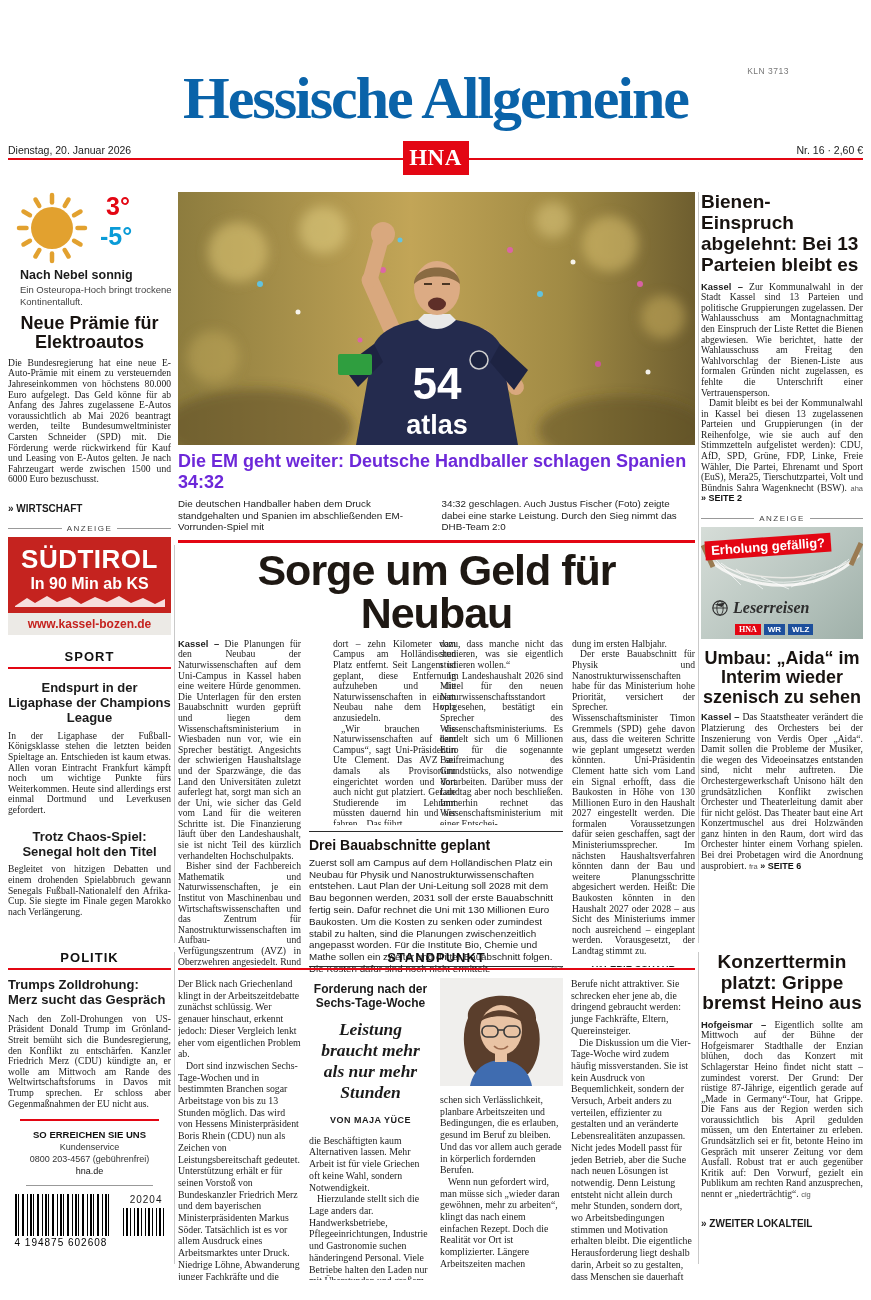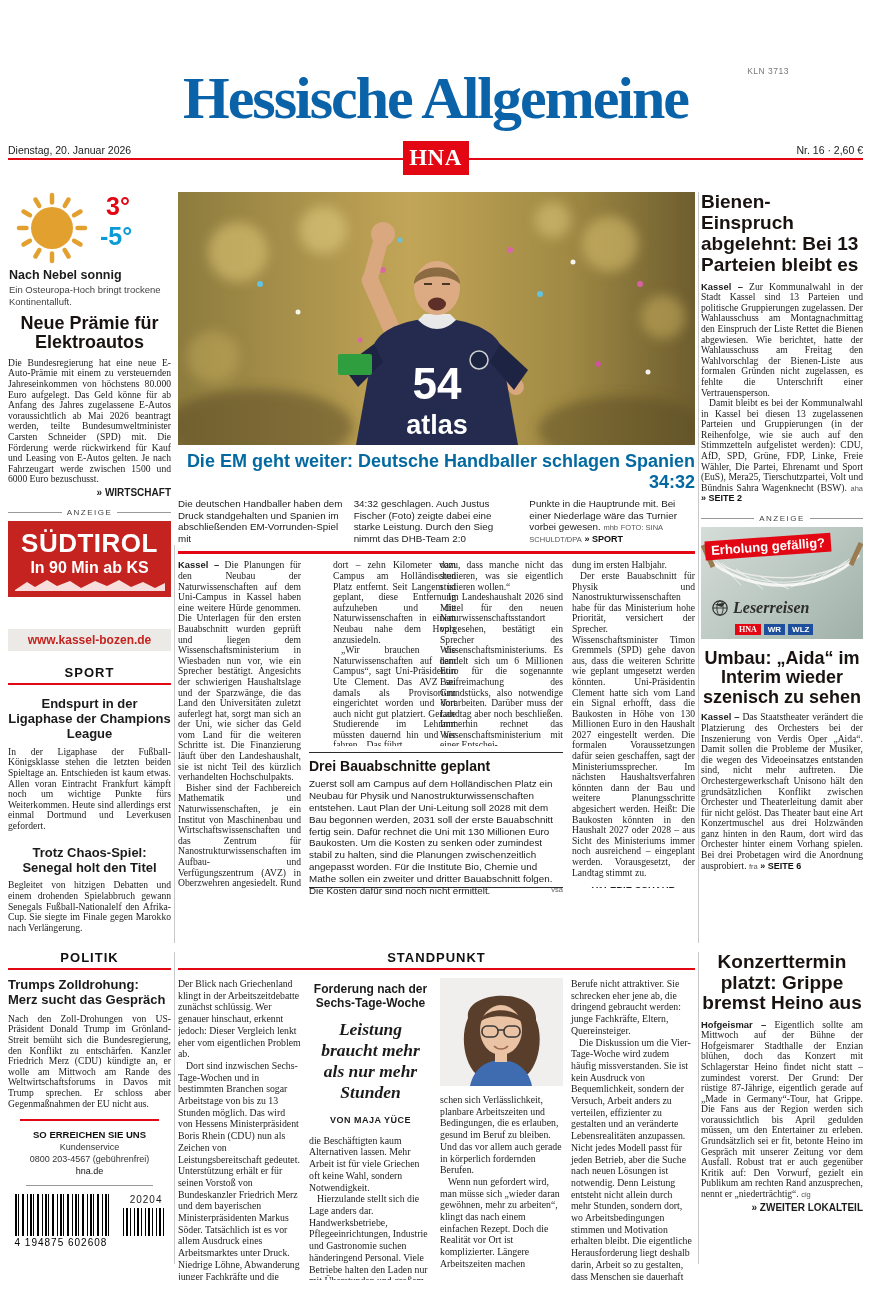--- a/index.html
+++ b/index.html
@@ -19,43 +19,43 @@
            font-weight:bold;font-size:23px;line-height:34px;letter-spacing:.5px;}
   .sec-head{font:bold 13px "Liberation Sans",sans-serif;text-align:center;letter-spacing:1px;
             color:#111;padding-bottom:3px;border-bottom:2px solid #e30613;margin-bottom:8px;}
   .art-title{font-family:"Liberation Sans",sans-serif;font-weight:bold;color:#181310;text-align:center;line-height:1.08;}
   .body-txt{font-size:9.6px;line-height:10.6px;text-align:justify;color:#1c1c1c;}
   .body-txt p{margin:0;}
   .body-txt p.ind{text-indent:8px;}
   .dl{font-family:"Liberation Sans",sans-serif;font-weight:bold;font-size:9.4px;}
   .sig{font:7.5px "Liberation Sans",sans-serif;color:#555;}
   .ref{font:bold 9px "Liberation Sans",sans-serif;color:#111;}
-  .ref-line{text-align:right;font:bold 10px "Liberation Sans",sans-serif;margin-top:2px;}
+  .ref-line{font:bold 10px "Liberation Sans",sans-serif;margin-top:18px;}
   .anz{display:flex;align-items:center;gap:5px;margin:10px 0 4px;}
   .anz .ln{flex:1;height:1px;background:#999;}
   .anz .tx{font:8px "Liberation Sans",sans-serif;letter-spacing:1.5px;color:#444;}
   .divider-v{position:absolute;width:1px;background:#c9c9c9;}
   
   .leftcol{position:absolute;top:192px;left:8px;width:163px;height:752px;overflow:hidden;}
   .weather{position:relative;height:108px;}
   .weather .temp-hi{position:absolute;left:98px;top:0;font:bold 25px "Liberation Sans",sans-serif;color:#e30613;}
   .weather .temp-lo{position:absolute;left:92px;top:30px;font:bold 25px "Liberation Sans",sans-serif;color:#0a9bd7;}
   .weather-title{font:bold 12.5px "Liberation Sans",sans-serif;margin-top:2px;}
   .weather-text{font:9.5px/11.5px "Liberation Sans",sans-serif;color:#444;margin-top:2px;}
   .premie-title{font-size:18px;margin:14px 0 5px;}
   .ad1-box{background:#c5231f;color:#fff;text-align:center;padding:7px 0 2px;}
   .ad1-l1{font:bold 26px "Liberation Sans",sans-serif;letter-spacing:.5px;}
   .ad1-l2{font:bold 16px "Liberation Sans",sans-serif;}
   .ad1-url{background:#eceae6;text-align:center;font:bold 12px "Liberation Sans",sans-serif;
-           color:#c5231f;padding:4px 0;margin-top:32px;}
+           color:#c5231f;padding:4px 0;}
   .sport-block-title{font:bold 13px "Liberation Sans",sans-serif;text-align:center;line-height:1.15;margin:12px 0 5px;}
   
   .centercol{position:absolute;top:192px;left:178px;width:517px;}
   .photo{width:517px;height:253px;display:block;}
-  .cap-head{font:bold 18px "Liberation Sans",sans-serif;text-align:right;color:#0369a1;margin:6px 0 5px;}
+  .cap-head{font:bold 18px "Liberation Sans",sans-serif;text-align:left;color:#6d28d9;margin:6px 0 5px;}
   .cap-row{display:flex;gap:10px;}
   .cap-col{flex:1;font:9.8px/11.6px "Liberation Sans",sans-serif;color:#222;}
   .red-rule-mid{height:3px;background:#e30613;margin:7px 0 6px;}
   .lead-headline{font:bold 43px "Liberation Sans",sans-serif;letter-spacing:-1px;text-align:center;color:#1e1813;line-height:1.0;margin:2px 0 4px;}
   .lead-subhead{font:bold 17px "Liberation Sans",sans-serif;text-align:center;color:#181310;margin-bottom:8px;}
   .article{position:relative;height:328px;}
   .acol{position:absolute;top:0;width:123px;overflow:hidden;}
   .acol1{left:0;height:328px;}
   .acol2{left:131px;height:186px;margin-left:24px;}
   .acol3{left:262px;height:186px;}
@@ -140,21 +140,21 @@
             <line x1="9.3" y1="15.5" x2="5" y2="13"></line>
           <line x1="15.5" y1="9.3" x2="13" y2="5"></line>
             <line x1="24" y1="7" x2="24" y2="2"></line>
           <line x1="32.5" y1="9.3" x2="35" y2="5"></line>
             <line x1="38.7" y1="15.5" x2="43" y2="13"></line>
         </g>
         <circle cx="24" cy="24" r="14" fill="#e2a12f"></circle>
       </svg>
       <span class="temp-hi">3°</span>
       <span class="temp-lo">-5°</span>
-      <div style="position:absolute;left:1px;top:74px;width:160px;">
+      <div style="position:absolute;left:12px;top:74px;width:160px;">
         <div class="weather-title">Nach Nebel sonnig</div>
         <div class="weather-text">Ein Osteuropa-Hoch bringt trockene Kontinentalluft.</div>
       </div>
     </div>
 
     <div class="art-title premie-title">Neue Prämie für Elektroautos</div>
     <div class="body-txt">
       <p>Die Bundesregierung hat eine neue E-Auto-Prämie mit einem zu versteuernden Jahreseinkommen von höchstens 80.000 Euro aufgelegt. Das Geld könne für ab Anfang des Jahres zugelassene E-Autos voraussichtlich ab Mai 2026 beantragt werden, teilte Bundesumweltminister Carsten Schneider (SPD) mit. Die Förderung werde rückwirkend für Kauf und Leasing von E-Autos gelten. Je nach Fahrzeugart werde zwischen 1500 und 6000 Euro bezuschusst.</p>
     </div>
     <div class="ref-line">» WIRTSCHAFT</div>
@@ -241,29 +241,24 @@
         <circle cx="301" cy="168" r="9" fill="#1c2340" stroke="#cfcfcf" stroke-width="1.5"></circle>
         <text x="259" y="207" text-anchor="middle" font-family="Liberation Sans, sans-serif" font-weight="bold" font-size="44" fill="#ffffff">54</text>
         <text x="259" y="242" text-anchor="middle" font-family="Liberation Sans, sans-serif" font-weight="bold" font-size="27" fill="#ffffff">atlas</text>
       </g>
     </svg>
 
     <div class="cap-head">Die EM geht weiter: Deutsche Handballer schlagen Spanien 34:32</div>
     <div class="cap-row">
       <div class="cap-col">Die deutschen Handballer haben dem Druck standgehalten und Spanien im abschließenden EM-Vorrunden-Spiel mit</div>
       <div class="cap-col">34:32 geschlagen. Auch Justus Fischer (Foto) zeigte dabei eine starke Leistung. Durch den Sieg nimmt das DHB-Team 2:0</div>
-      <div class="cap-col">
-        <span>Punkte in die Hauptrunde mit. Bei einer Niederlage wäre das Turnier vorbei gewesen.</span>
-        <span class="sig">mhb</span>
-        <span class="sig">FOTO: SINA SCHULDT/DPA</span>
-        <span class="ref">» SPORT</span>
-      </div>
     </div>
 
     <div class="red-rule-mid"></div>
+    <div class="lead-headline">Sorge um Geld für Neubau</div>
 
     <div class="article">
       <div class="acol acol1 body-txt">
         <p><b class="dl">Kassel –</b> <span>Die Planungen für den Neubau der Naturwissenschaften auf dem Uni-Campus in Kassel haben eine weitere Hürde genommen. Die Unterlagen für den ersten Bauabschnitt wurden geprüft und liegen dem Wissenschaftsministerium in Wiesbaden nun vor, wie ein Sprecher bestätigt. Angesichts der schwierigen Haushaltslage und der Sparzwänge, die das Land den Universitäten zuletzt auferlegt hat, sorgt man sich an der Uni, wie sicher das Geld vom Land für die weiteren Schritte ist. Die Finanzierung läuft über den Landeshaushalt, sie ist nicht Teil des kürzlich verhandelten Hochschulpakts.</span></p>
         <p class="ind">Bisher sind der Fachbereich Mathematik und Naturwissenschaften, je ein Institut von Maschinenbau und Wirtschaftswissenschaften und das Zentrum für Nanostrukturwissenschaften im Aufbau- und Verfügungszentrum (AVZ) in Oberzwehren angesiedelt. Rund 3000 Menschen studieren</p>
       </div>
       <div class="acol acol2 body-txt">
         <p>dort – zehn Kilometer vom Campus am Holländischen Platz entfernt. Seit Langem ist geplant, diese Entfernung aufzuheben und die Naturwissenschaften in einem Neubau nahe dem Hopla anzusiedeln.</p>
         <p class="ind">„Wir brauchen die Naturwissenschaften auf dem Campus“, sagt Uni-Präsidentin Ute Clement. Das AVZ sei damals als Provisorium eingerichtet worden und dort auch nicht gut platziert. Gerade Studierende im Lehramt müssten dauernd hin und her fahren. „Das führt</p>
       </div>

